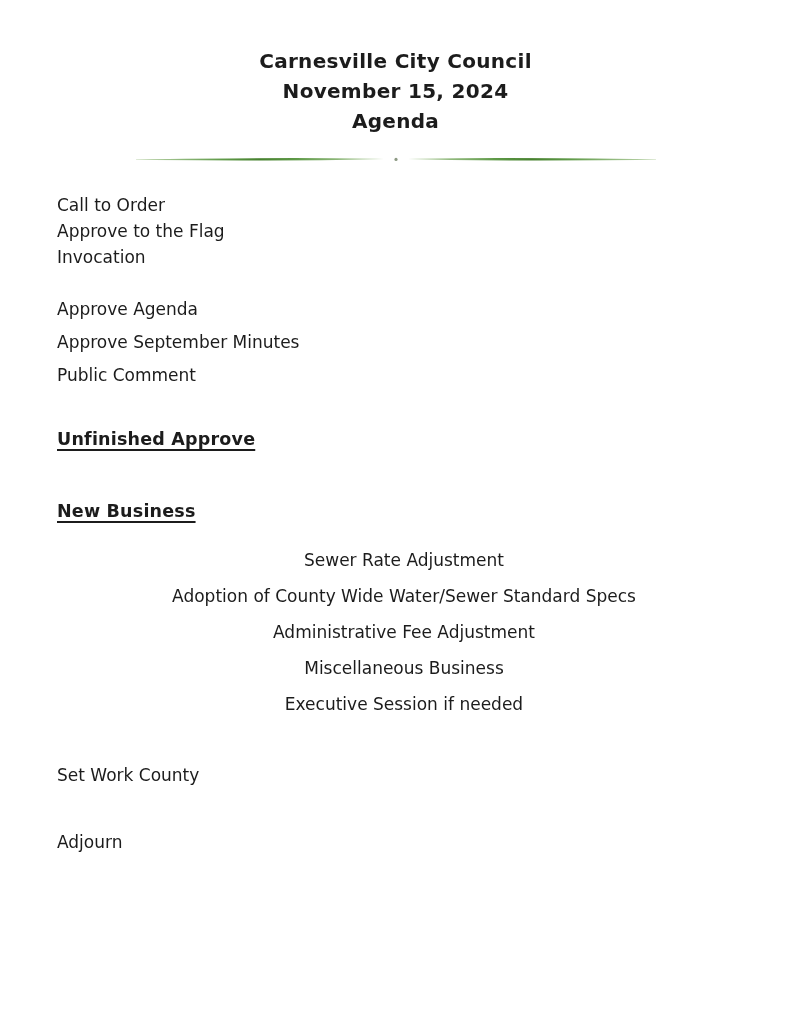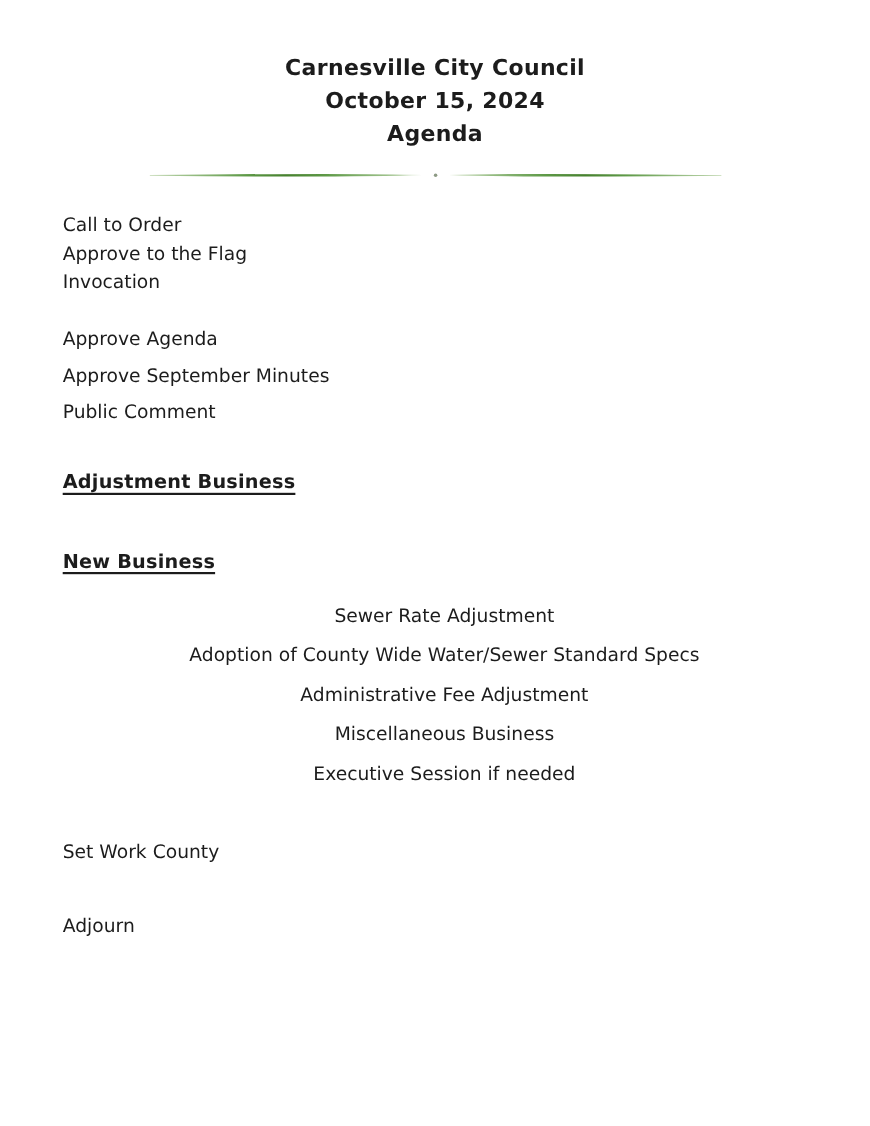--- a/index.html
+++ b/index.html
@@ -48,21 +48,21 @@
   .single-set-work { margin-top: 42px; line-height: 22px; }
   .single-adjourn { margin-top: 45px; line-height: 22px; }
 </style>
 </head>
 <body>
 
 <div class="page">
 
   <div class="doc-header">
     <div>Carnesville City Council</div>
-    <div>October 15, 2024</div>
+    <div>November 15, 2024</div>
     <div>Agenda</div>
   </div>
 
   <div class="divider-wrap">
     <svg width="520" height="14" viewBox="0 0 520 14">
       <defs>
         <linearGradient id="divGrad" x1="0" y1="0" x2="1" y2="0">
           <stop offset="0" stop-color="#c2d8b2"></stop>
           <stop offset="0.35" stop-color="#5f9a48"></stop>
           <stop offset="0.5" stop-color="#47812f"></stop>
@@ -83,21 +83,21 @@
       <div class="line">Approve to the Flag</div>
       <div class="line">Invocation</div>
     </div>
 
     <div class="group-approval">
       <div class="line">Approve Agenda</div>
       <div class="line">Approve September Minutes</div>
       <div class="line">Public Comment</div>
     </div>
 
-    <div class="section-heading heading-unfinished">Adjustment Business</div>
+    <div class="section-heading heading-unfinished">Unfinished Approve</div>
 
     <div class="section-heading heading-new">New Business</div>
 
     <div class="group-new">
       <div class="line">Sewer Rate Adjustment</div>
       <div class="line">Adoption of County Wide Water/Sewer Standard Specs</div>
       <div class="line">Administrative Fee Adjustment</div>
       <div class="line">Miscellaneous Business</div>
       <div class="line">Executive Session if needed</div>
     </div>

